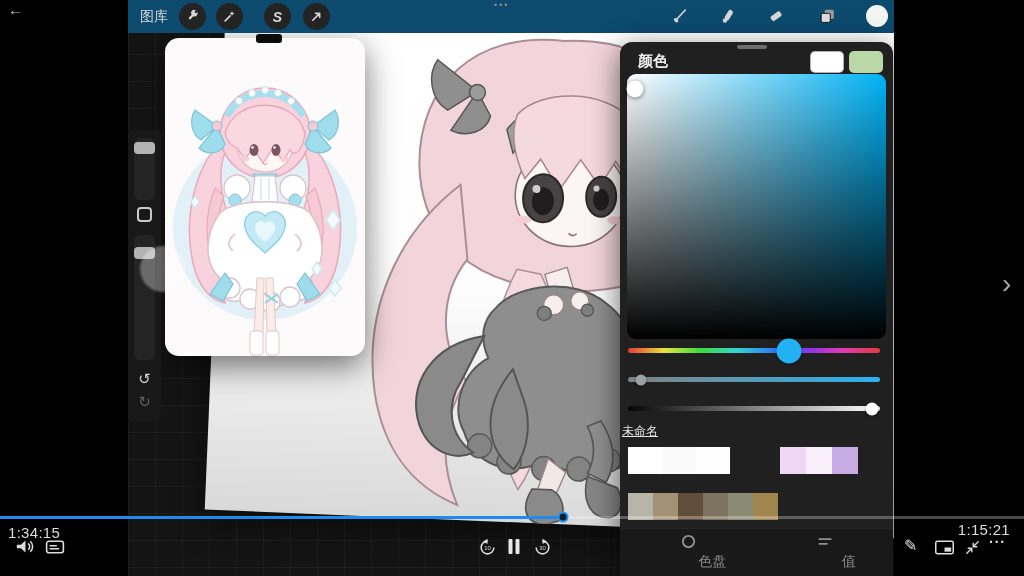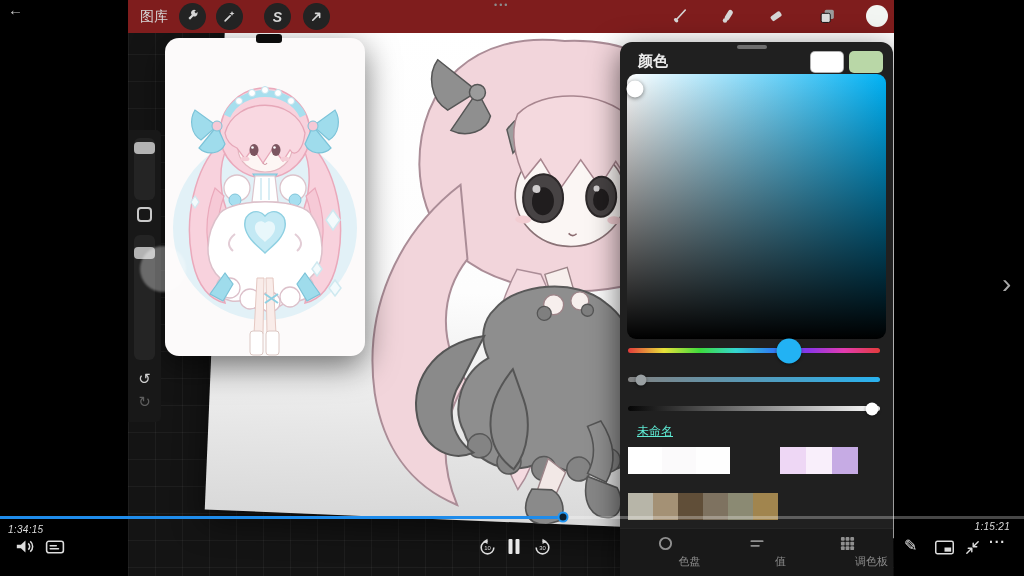--- a/index.html
+++ b/index.html
@@ -15,21 +15,21 @@
                      linear-gradient(90deg, rgba(255,255,255,.045) 1px, transparent 1px);
     background-size:27px 27px; }
 
   
   #canvas { position:absolute; left:87px; top:20px; width:735px; height:505px;
     background:linear-gradient(180deg,#ffffff 0%,#fdfdfd 55%,#d9d9d9 100%);
     transform:rotate(2.4deg); transform-origin:center;
     box-shadow:0 12px 30px rgba(0,0,0,.5); }
 
   
-  #topbar { position:absolute; left:128px; top:0; width:766px; height:33px; background:#7f1d1d; z-index:22; }
+  #topbar { position:absolute; left:128px; top:0; width:766px; height:33px; background:#0c4a6e; z-index:22; }
   .toolcircle { position:absolute; top:3px; width:27px; height:27px; border-radius:50%; background:#232323;
     display:flex; align-items:center; justify-content:center; }
   .tool-flat { position:absolute; top:6px; width:20px; height:20px; display:flex; align-items:center; justify-content:center; }
 
   
   #sidebar { position:absolute; left:128px; top:130px; width:33px; height:292px; background:#181818;
     border-radius:0 5px 5px 0; z-index:25; }
   .sidetrack { position:absolute; left:6px; width:21px; background:#242424; border-radius:6px; }
   .sidethumb { position:absolute; left:6px; width:21px; height:12px; background:#b3b3b3; border-radius:4px; }
 
@@ -44,34 +44,34 @@
   #panel-handle { position:absolute; left:117px; top:3px; width:30px; height:4px; background:#6e6e6e; border-radius:2px; }
   #panel-title { position:absolute; left:18px; top:10px; font-size:15px; font-weight:bold; color:#ededed; }
   .hswatch { position:absolute; top:9px; width:34px; height:22px; border-radius:5px; }
   #picker { position:absolute; left:7px; top:32px; width:259px; height:265px; border-radius:9px;
     background:linear-gradient(to bottom, rgba(0,0,0,0) 0%, #000 100%),
                linear-gradient(to right, #ffffff 0%, #00b2f5 100%); }
   #picker-handle { position:absolute; width:17px; height:17px; border-radius:50%; background:#fff;
     box-shadow:0 1px 4px rgba(0,0,0,.5); transform:translate(-50%,-50%); }
   .sl-track { position:absolute; left:8px; width:252px; height:5px; border-radius:3px; }
   .sl-thumb { position:absolute; top:50%; transform:translate(-50%,-50%); border-radius:50%; box-shadow:0 1px 3px rgba(0,0,0,.5); }
-  #palette-name { position:absolute; left:17px; top:381px; font-size:12px; color:#5eead4;text-decoration:underline; }
+  #palette-name { position:absolute; left:2px; top:381px; font-size:12px; color:#e5e5e5;text-decoration:underline; }
   .swrow { position:absolute; height:27px; display:flex; }
   .sw { height:27px; }
   #tabbar { position:absolute; left:0; bottom:0; width:273px; height:48px; background:#191919;
     border-top:1px solid rgba(255,255,255,.06); display:flex; }
   .tab { flex:1; display:flex; flex-direction:column; align-items:center; justify-content:center; gap:4px; }
-  .tab-label { font-size:11px; color:#8a8a8a; white-space:nowrap;margin-left:48px; }
+  .tab-label { font-size:14px; color:#8a8a8a; white-space:nowrap;margin-left:48px; }
   .tab.selected .tab-label { color:#c2c2c2; }
   .tab-ico { height:14px; display:flex; align-items:center; justify-content:center; }
   #prog-track { position:absolute; left:0; top:516px; width:1024px; height:2.5px; background:rgba(255,255,255,.28); z-index:50; }
   #prog-fill { position:absolute; left:0; top:0; height:2.5px; background:#1f8ceb; }
   #prog-thumb { position:absolute; top:517px; width:11px; height:11px; border:2px solid #2196f3; background:#0d1f2d;
     border-radius:50%; transform:translate(-50%,-50%); z-index:51; }
-  .ptime { position:absolute; font-size:10px; color:#dcdcdc; z-index:50; letter-spacing:.3px;font-style:italic; }
+  .ptime { position:absolute; font-size:15px; color:#dcdcdc; z-index:50; letter-spacing:.3px; }
   .picon { position:absolute; z-index:50; display:flex; align-items:center; justify-content:center; color:#e0e0e0; }
   .glyph { color:#c9c9c9; z-index:50; position:absolute; }
 </style>
 </head>
 <body>
 
 <div id="stage">
 
   <div id="video">
 
@@ -328,36 +328,20 @@
         <div class="tab-label">色盘</div>
       </div>
       <div class="tab">
         <div class="tab-ico">
             <svg width="16" height="15" viewBox="0 0 16 16">
               <path d="M2 5.5 H14 M2 10.5 H10" stroke="#909090" stroke-width="2" stroke-linecap="round"></path>
             </svg>
           </div>
         <div class="tab-label">值</div>
       </div>
-      <div class="tab">
-        <div class="tab-ico">
-            <svg width="15" height="15" viewBox="0 0 16 16">
-          <rect x="1" y="1" width="4" height="4" rx="1" fill="#909090"></rect>
-              <rect x="6" y="1" width="4" height="4" rx="1" fill="#909090"></rect>
-              <rect x="11" y="1" width="4" height="4" rx="1" fill="#909090"></rect>
-          <rect x="1" y="6" width="4" height="4" rx="1" fill="#909090"></rect>
-              <rect x="6" y="6" width="4" height="4" rx="1" fill="#909090"></rect>
-              <rect x="11" y="6" width="4" height="4" rx="1" fill="#909090"></rect>
-          <rect x="1" y="11" width="4" height="4" rx="1" fill="#909090"></rect>
-              <rect x="6" y="11" width="4" height="4" rx="1" fill="#909090"></rect>
-              <rect x="11" y="11" width="4" height="4" rx="1" fill="#909090"></rect>
-        </svg>
-          </div>
-        <div class="tab-label">调色板</div>
-      </div>
     </div>
   </div>
 
   <div class="glyph" style="left:8px; top:1px; font-size:15px;">←</div>
   <div class="glyph" style="left:494px; top:0px; font-size:9px; letter-spacing:2px; color:#8c8c8c;">•••</div>
   <div class="glyph" style="left:1002px; top:268px; font-size:28px; color:#a9a9a9;">›</div>
 
   <div id="prog-track">
     <div id="prog-fill" style="width: 55%;"></div>
   </div>

